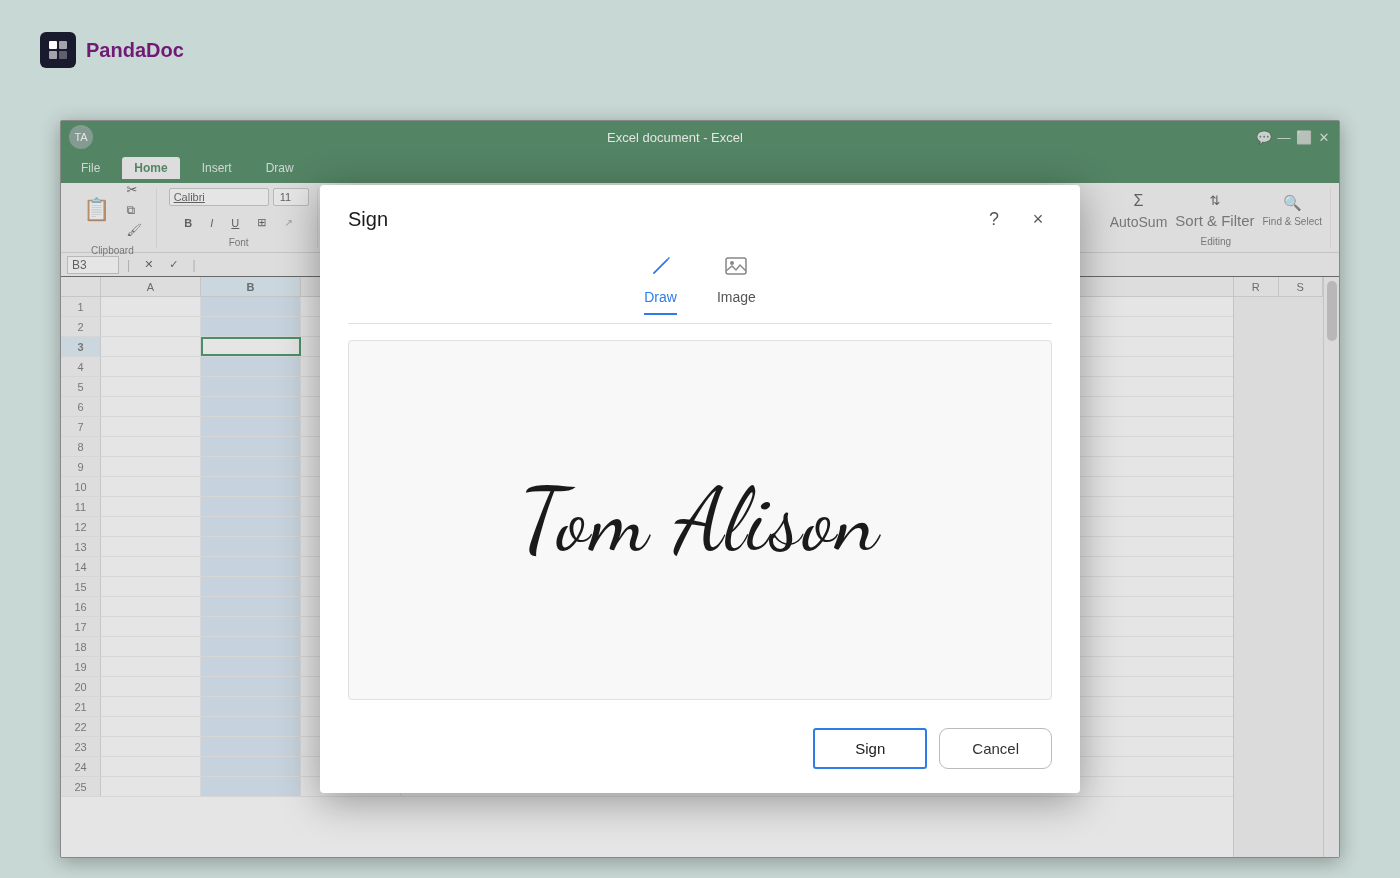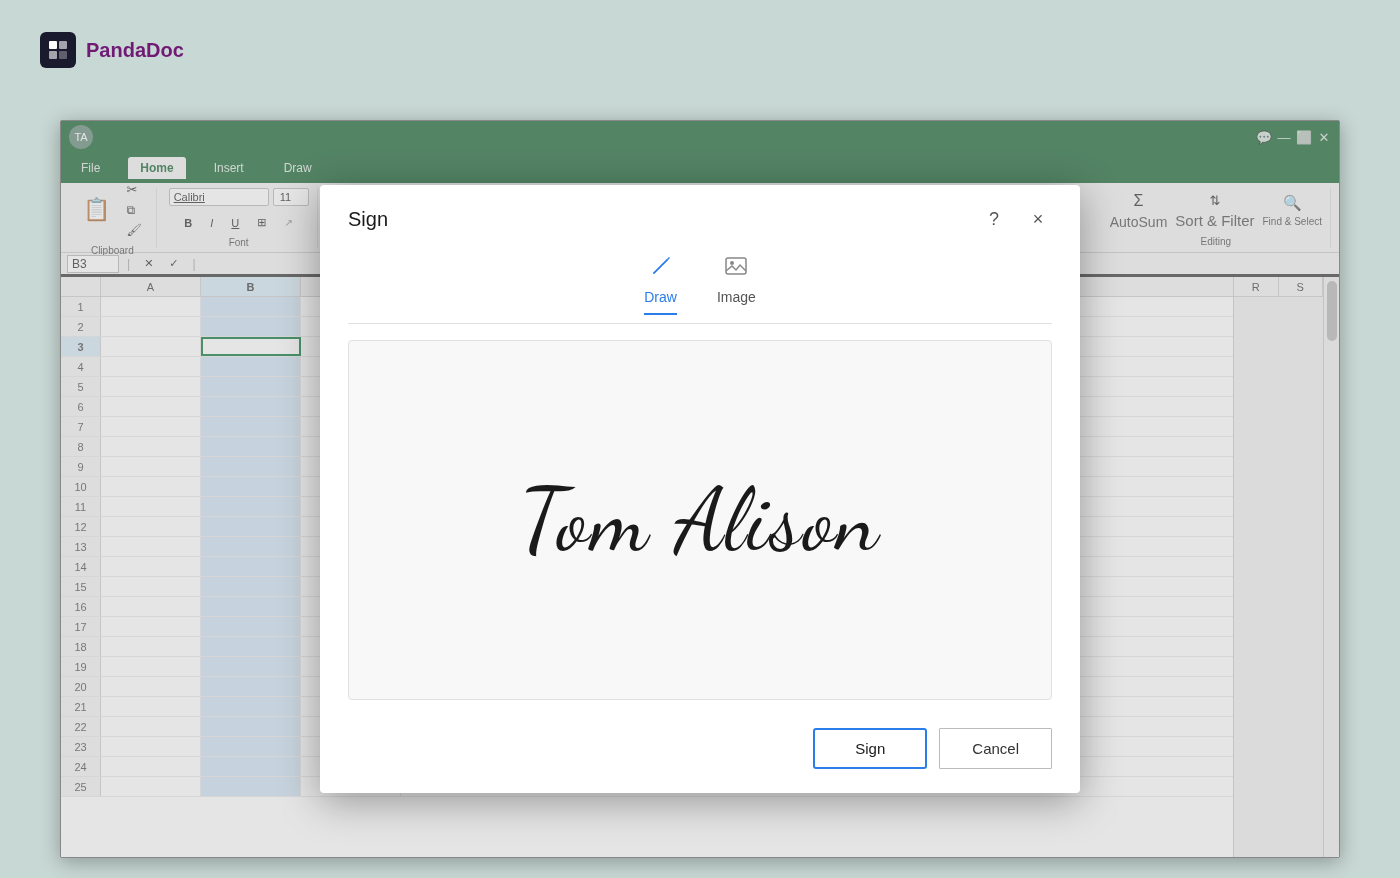--- a/index.html
+++ b/index.html
@@ -112,21 +112,21 @@
       height: 100px;
       background: #f3f3f3;
       border-bottom: 1px solid #ccc;
     }
     .excel-tabs {
       display: flex;
       align-items: center;
       height: 30px;
       background: #1f6b3a;
       padding-left: 8px;
-      gap: 16px;
+      gap: 10px;
     }
     .excel-tab {
       color: rgba(255,255,255,0.85);
       font-size: 12px;
       padding: 4px 12px;
       cursor: pointer;
       border-radius: 3px 3px 0 0;
     }
     .excel-tab.active {
       background: #f3f3f3;
@@ -177,21 +177,21 @@
       padding: 2px 4px;
       width: 100px;
       color: #333;
       text-decoration: underline;
     }
 
     
     .formula-bar {
       height: 24px;
       background: #f3f3f3;
-      border-bottom: 3px solid #404040;
+      border-bottom: 1px solid #404040;
       display: flex;
       align-items: center;
       gap: 4px;
       padding: 0 6px;
       font-size: 12px;
       color: #333;
     }
     .cell-name-box {
       width: 52px;
       border: 1px solid #bbb;
@@ -392,21 +392,21 @@
       font-weight: 500;
       border-radius: 3px;
       cursor: pointer;
     }
     .btn-cancel {
       padding: 10px 32px;
       background: white;
       border: 1px solid #bbb;
       color: #333;
       font-size: 15px;
-      border-radius: 1px;
+      border-radius: 9px;
       cursor: pointer;
     }
 
     .scrollbar-thumb {
       width: 10px;
       height: 60px;
       background: #bbb;
       border-radius: 5px;
       margin: 4px auto;
     }
@@ -427,20 +427,21 @@
     <span class="logo-text">PandaDoc</span>
   </div>
 </div>
 
 <div class="excel-window">
 
   <div class="excel-titlebar">
     <div class="excel-titlebar-left">
       <div class="excel-avatar">TA</div>
     </div>
+    <div class="excel-title-center">Excel document - Excel</div>
     <div class="excel-titlebar-right">
       <span class="excel-win-btn">💬</span>
       <span class="excel-win-btn">—</span>
       <span class="excel-win-btn">⬜</span>
       <span class="excel-win-btn">✕</span>
     </div>
   </div>
 
   <div class="excel-ribbon">
     <div class="excel-tabs">

